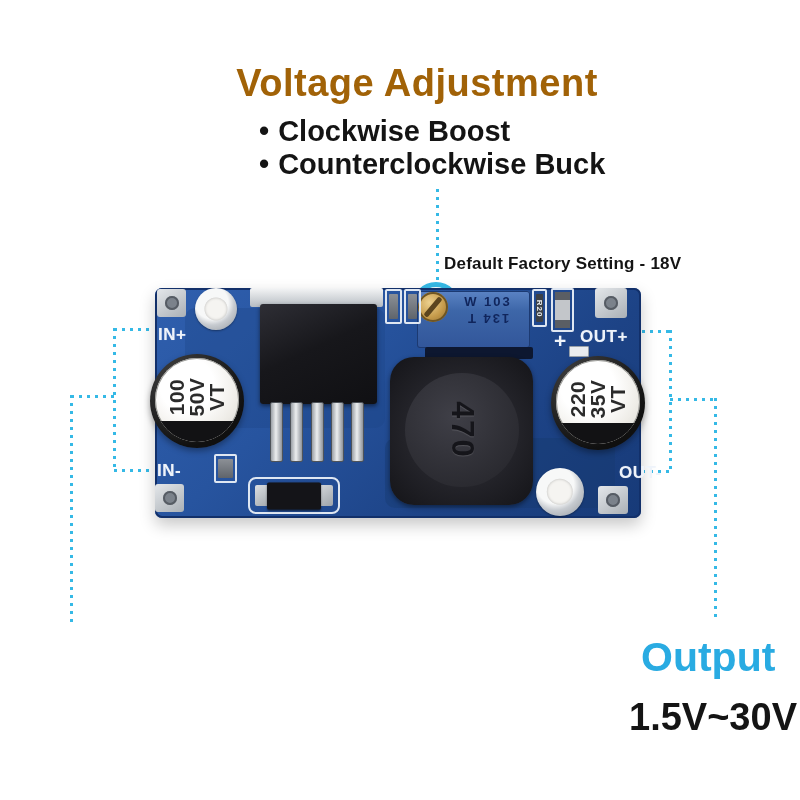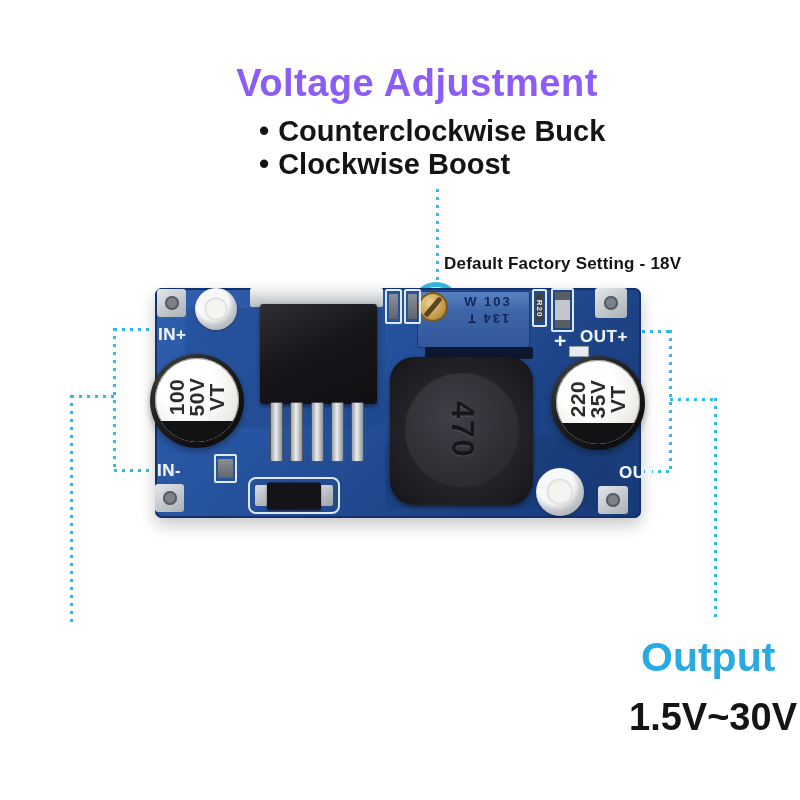--- a/index.html
+++ b/index.html
@@ -4,21 +4,21 @@
 <style>
   html,body{margin:0;padding:0;background:#ffffff;}
   .canvas{
     position:relative;width:800px;height:800px;background:#ffffff;overflow:hidden;
     font-family:"Liberation Sans", sans-serif;
   }
   .abs{position:absolute;}
 
   
   .main-title{left:34px;top:62px;width:766px;text-align:center;
-    font-size:38px;font-weight:bold;color:#8b5cf6;letter-spacing:0.5px;}
+    font-size:38px;font-weight:bold;color:#a16207;letter-spacing:0.5px;}
   .bullets{left:259px;top:115px;font-size:29px;line-height:33px;font-weight:bold;color:#141414;}
   .bullet-glyph{margin-right:9px;}
   .factory-label{left:444px;top:254px;font-size:17px;font-weight:bold;color:#141414;letter-spacing:0.2px;}
   .input-label{left:36px;top:632px;font-size:42px;font-weight:bold;color:#29abe2;}
   .input-range{left:5px;top:684px;font-size:40px;font-weight:bold;color:#141414;}
   .output-label{left:641px;top:634px;font-size:41px;font-weight:bold;color:#29abe2;}
   .output-range{left:629px;top:686px;font-size:38px;font-weight:bold;color:#141414;margin-top:10px;}
 
   
   .dots-h{height:3px;background:repeating-linear-gradient(to right,#35b9e6 0 3px,transparent 3px 8px);}
@@ -105,22 +105,22 @@
     font-size:21px;line-height:20px;font-weight:bold;color:#2b2b2b;text-align:center;letter-spacing:0.5px;white-space:nowrap;}
 </style>
 </head>
 <body>
 
 <div class="canvas">
 
   <div class="abs main-title">Voltage Adjustment</div>
 
   <div class="abs bullets">
+    <div><span class="bullet-glyph">•</span><span>Clockwise Boost</span></div>
     <div><span class="bullet-glyph">•</span><span>Counterclockwise Buck</span></div>
-    <div><span class="bullet-glyph">•</span><span>Clockwise Boost</span></div>
   </div>
 
   <div class="abs factory-label">Default Factory Setting - 18V</div>
 
   <div class="abs dots-v" style="left:436px;top:189px;height:95px;"></div>
   <div class="abs pot-ring"></div>
 
   <div class="abs dots-h" style="left:114px;top:328px;width:38px;"></div>
   <div class="abs dots-v" style="left:113px;top:328px;height:144px;"></div>
   <div class="abs dots-h" style="left:114px;top:469px;width:38px;"></div>

